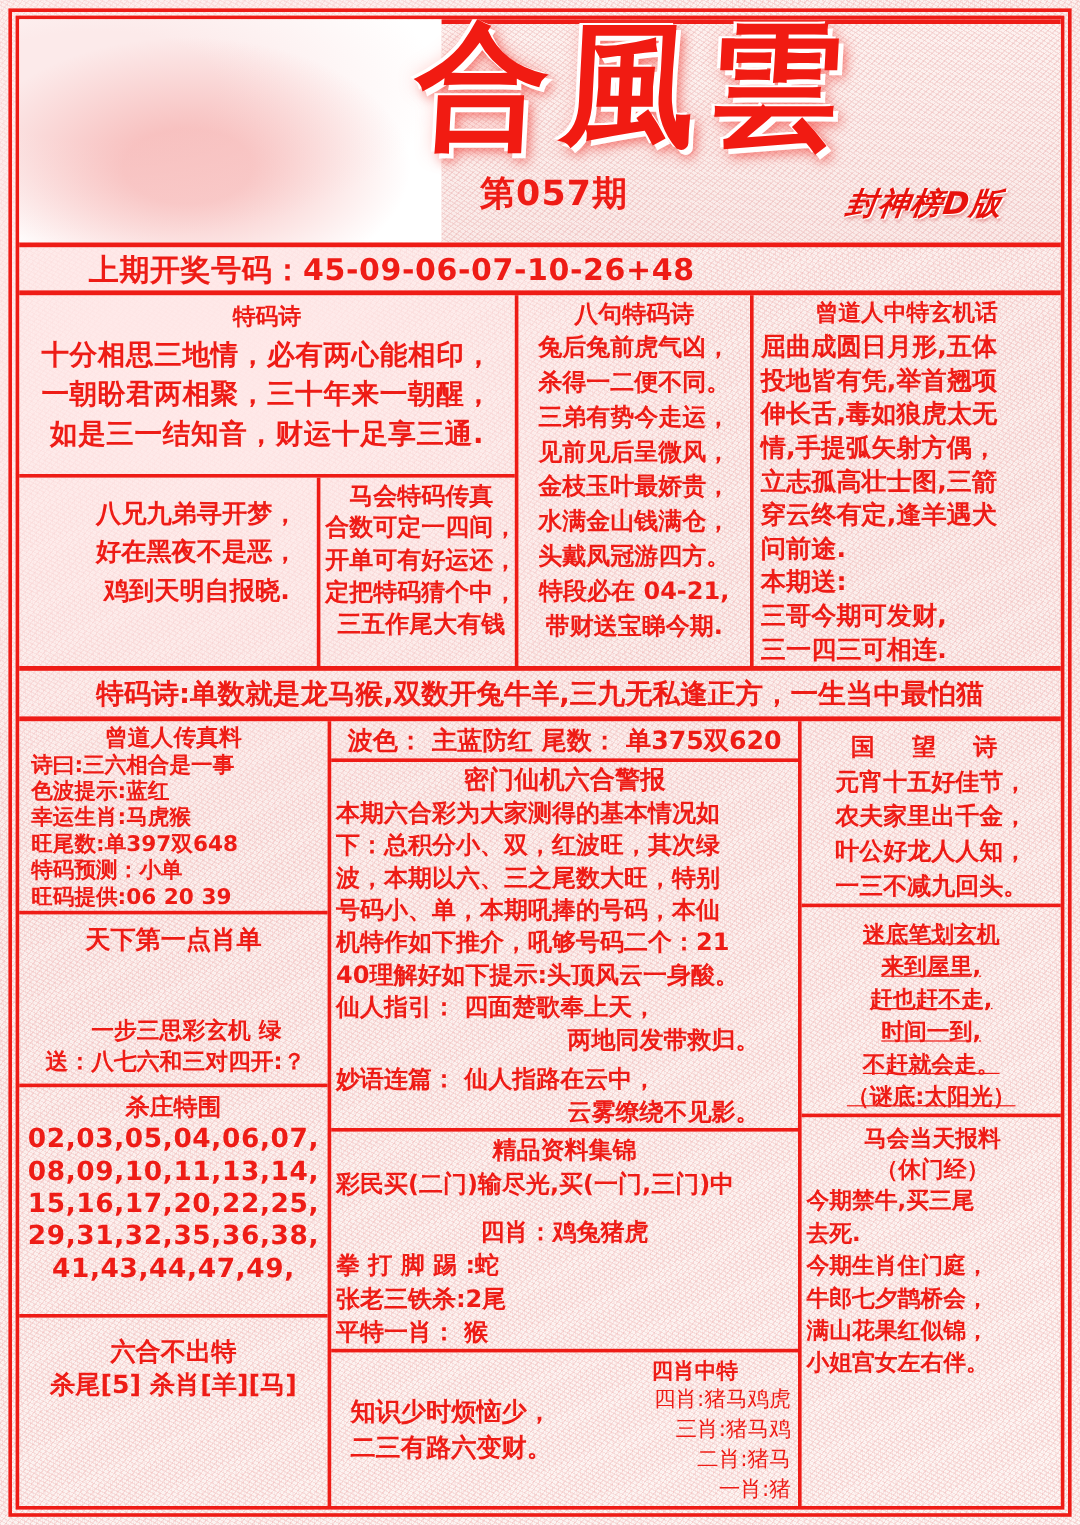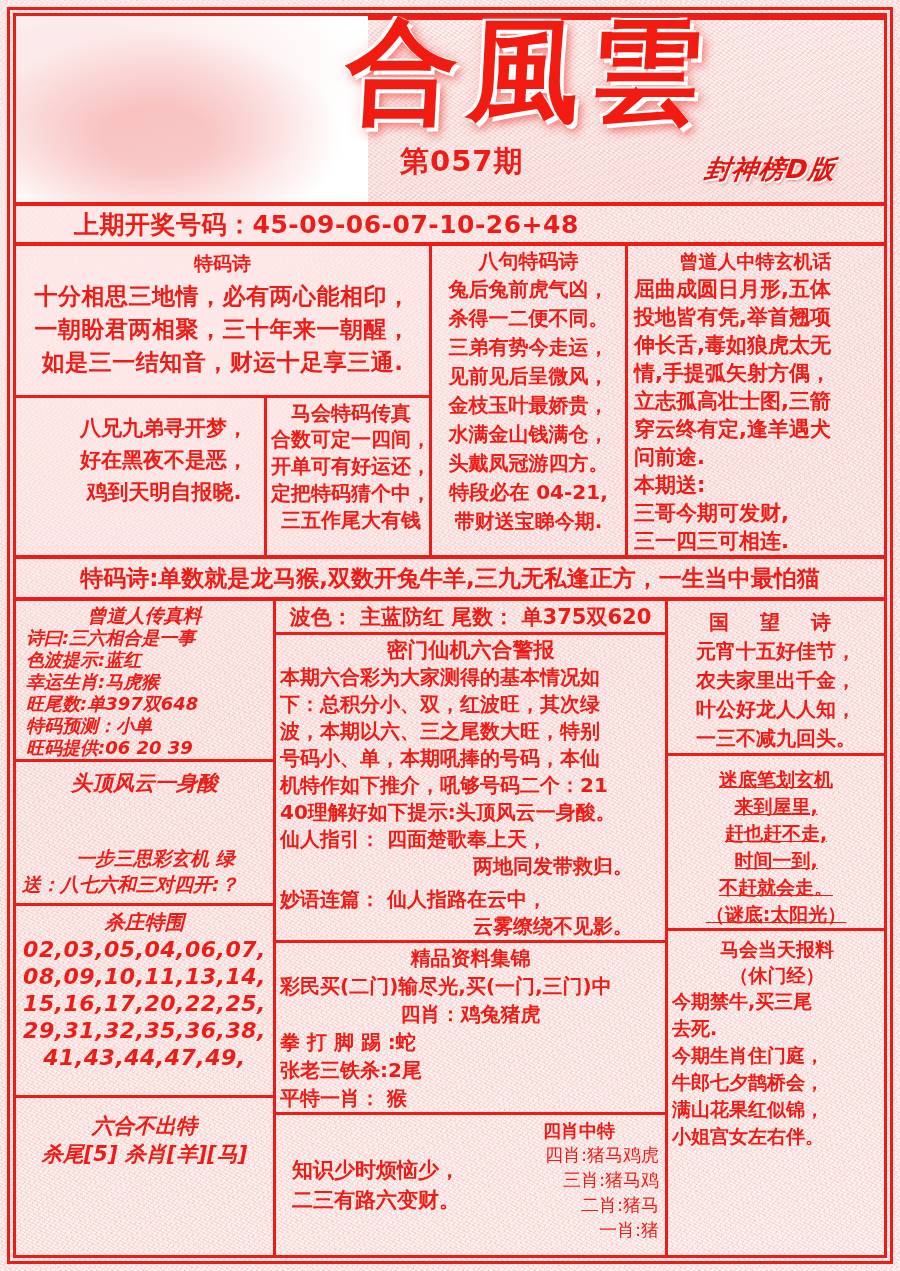--- a/index.html
+++ b/index.html
@@ -111,51 +111,51 @@
   .b1-right{flex:1;box-sizing:border-box;padding:2px 7px 0 6px;}
   .b1-right .ttl{font-size:19px;line-height:27px;}
   .b1-right .ln{font-size:21px;color:#ee1c16;font-weight:bold;text-align:left;line-height:28px;white-space:nowrap;}
 
   
   .band2{flex:0 0 38px;border-bottom:4px solid #ee1c16;display:flex;align-items:center;justify-content:center;}
   .band2 .ln{font-size:23px;font-weight:bold;color:#ee1c16;white-space:nowrap;letter-spacing:0px;}
 
   
   .band3{flex:1;display:flex;min-height:0;}
-  .col-l{width:260px;flex:0 0 260px;border-right:3px solid #ee1c16;box-sizing:border-box;display:flex;flex-direction:column;font-style:italic;}
+  .col-l{width:260px;flex:0 0 260px;border-right:3px solid #ee1c16;box-sizing:border-box;display:flex;flex-direction:column;}
   .col-m{width:392px;flex:0 0 392px;border-right:3px solid #ee1c16;box-sizing:border-box;display:flex;flex-direction:column;}
   .col-r{flex:1;box-sizing:border-box;display:flex;flex-direction:column;justify-content:center;}
 
   
   .zdr{flex:0 0 152px;border-bottom:3px solid #ee1c16;box-sizing:border-box;padding:2px 6px 0;}
   .zdr .ttl{font-size:19px;line-height:24px;}
   .zdr .ln{font-size:18px;color:#ee1c16;font-weight:bold;line-height:22px;white-space:nowrap;padding-left:4px;}
   .txd{flex:0 0 144px;border-bottom:3px solid #ee1c16;box-sizing:border-box;padding:8px 6px 0;position:relative;}
   .txd .ttl{font-size:21px;line-height:26px;}
   .txd .l2{position:absolute;left:60px;top:84px;font-size:19px;color:#ee1c16;font-weight:bold;white-space:nowrap;}
-  .txd .l3{position:absolute;left:6px;top:110px;font-size:19px;color:#ee1c16;font-weight:bold;white-space:nowrap;}
+  .txd .l3{position:absolute;left:22px;top:110px;font-size:19px;color:#ee1c16;font-weight:bold;white-space:nowrap;}
   .szt{flex:0 0 192px;border-bottom:3px solid #ee1c16;box-sizing:border-box;padding:3px 4px 0;}
   .szt .ttl{font-size:20px;line-height:27px;}
   .szt .ln{font-size:22px;color:#ee1c16;font-weight:bold;text-align:center;line-height:27px;letter-spacing:.5px;white-space:nowrap;}
   .lhbc{flex:1;box-sizing:border-box;padding:14px 4px 0;}
   .lhbc .ttl{font-size:21px;line-height:28px;}
   .lhbc .ln{font-size:21px;color:#ee1c16;font-weight:bold;text-align:center;line-height:28px;white-space:nowrap;}
 
   
   .bose{flex:0 0 34px;border-bottom:3px solid #ee1c16;display:flex;align-items:center;justify-content:center;box-sizing:border-box;}
   .bose .ln{font-size:21px;font-weight:bold;color:#ee1c16;white-space:nowrap;}
   .mmxj{flex:0 0 306px;border-bottom:3px solid #ee1c16;box-sizing:border-box;padding:2px 4px 0;}
   .mmxj .ttl{font-size:21px;line-height:27px;}
   .mmxj .ln{font-size:20px;color:#ee1c16;font-weight:bold;line-height:27px;white-space:nowrap;}
   .mmxj .ln.r{text-align:right;padding-right:28px;}
   .mmxj .sp{height:6px;}
   .jpzl{flex:0 0 172px;border-bottom:3px solid #ee1c16;box-sizing:border-box;padding:2px 4px 0;}
   .jpzl .ttl{font-size:20px;line-height:27px;}
   .jpzl .ln{font-size:20px;color:#ee1c16;font-weight:bold;line-height:28px;white-space:nowrap;}
-  .jpzl .ln.c{text-align:center;}
+  .jpzl .ln.c{text-align:center;margin-top:12px;}
   .zszs{flex:1;box-sizing:border-box;display:flex;}
   .zszs-l{flex:1;display:flex;flex-direction:column;justify-content:center;padding-left:16px;box-sizing:border-box;}
   .zszs-l .ln{font-size:21px;color:#ee1c16;font-weight:bold;line-height:30px;white-space:nowrap;}
   .zszs-r{width:170px;flex:0 0 170px;box-sizing:border-box;padding:4px 6px 0 4px;}
   .zszs-r .ttl{font-size:18px;line-height:23px;}
   .zszs-r .ln{font-size:18px;color:#ee1c16;font-weight:normal;line-height:25px;white-space:nowrap;text-align:right;padding-left:4px;margin-left:12px;}
 
   
   .gws{flex:0 0 142px;border-bottom:3px solid #ee1c16;box-sizing:border-box;padding:6px 4px 0;}
   .gws .ttl{font-size:20px;letter-spacing:12px;line-height:30px;}
@@ -249,21 +249,21 @@
         <div class="zdr cell">
           <div class="ttl">曾道人传真料</div>
           <div class="ln">诗曰:三六相合是一事</div>
           <div class="ln">色波提示:蓝红</div>
           <div class="ln">幸运生肖:马虎猴</div>
           <div class="ln">旺尾数:单397双648</div>
           <div class="ln">特码预测：小单</div>
           <div class="ln">旺码提供:06 20 39</div>
         </div>
         <div class="txd cell">
-          <div class="ttl">头顶风云一身酸</div>
+          <div class="ttl">天下第一点肖单</div>
           <div class="l2">一步三思彩玄机 绿</div>
           <div class="l3">送：八七六和三对四开:？</div>
         </div>
         <div class="szt cell">
           <div class="ttl">杀庄特围</div>
           <div class="ln">02,03,05,04,06,07,</div>
           <div class="ln">08,09,10,11,13,14,</div>
           <div class="ln">15,16,17,20,22,25,</div>
           <div class="ln">29,31,32,35,36,38,</div>
           <div class="ln">41,43,44,47,49,</div>

